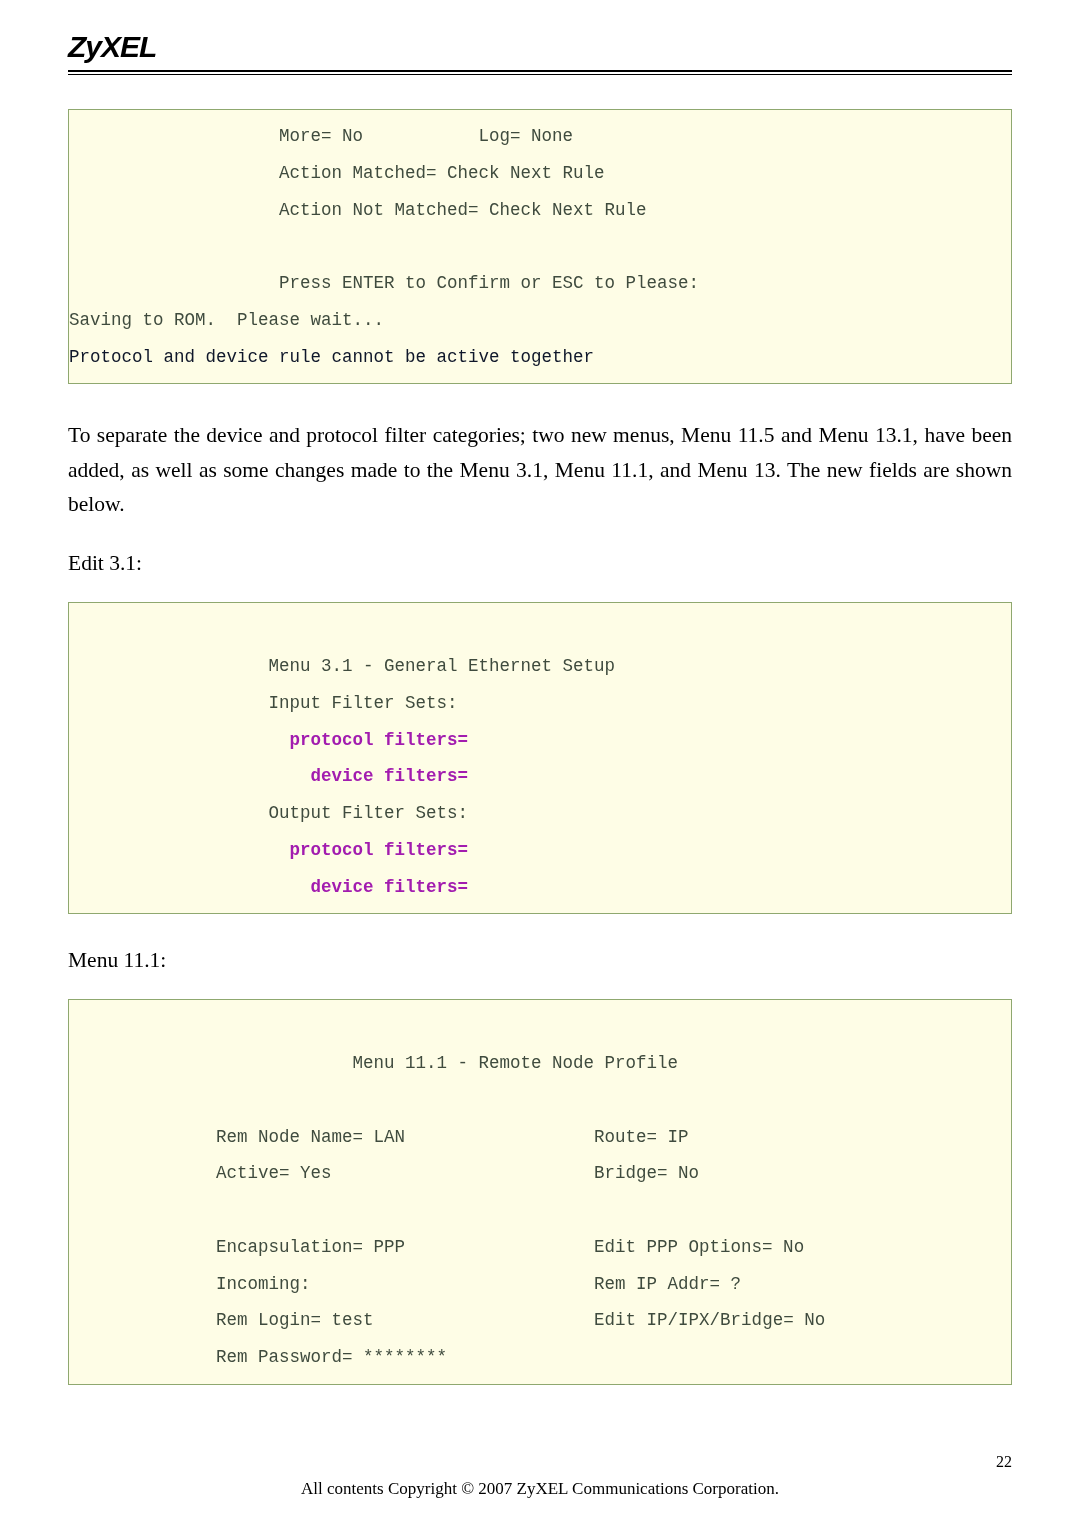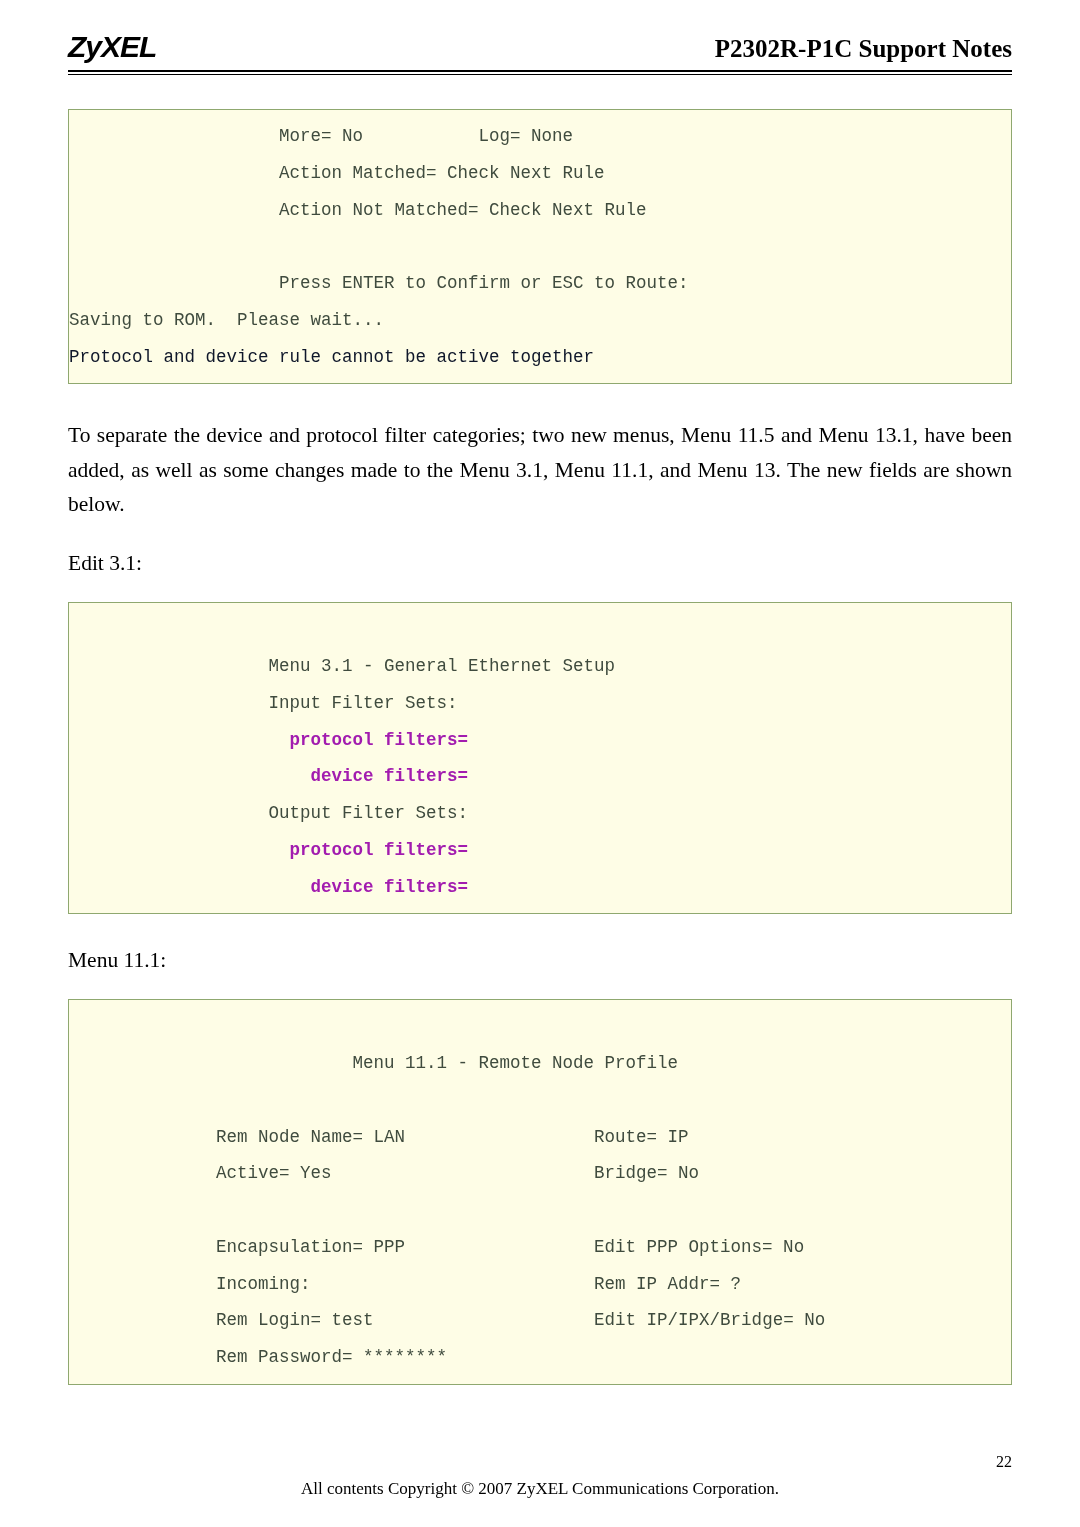--- a/index.html
+++ b/index.html
@@ -82,30 +82,29 @@
     right: 68px;
     font-family: Liberation Serif, serif;
     font-size: 16px;
   }
 </style>
 </head>
 <body>
 
 <div class="header-row">
   <div class="logo">ZyXEL</div>
-  <div class="doc-title">P2302R-P1C Support Notes</div>
 </div>
 <hr class="hr1">
 <hr class="hr2">
 
 <div class="code-box"><span>                    More= No           Log= None</span>
 <span>                    Action Matched= Check Next Rule</span>
 <span>                    Action Not Matched= Check Next Rule</span>
 <span></span>
-<span>                    Press ENTER to Confirm or ESC to Route:</span>
+<span>                    Press ENTER to Confirm or ESC to Please:</span>
 <span>Saving to ROM.  Please wait...</span>
 <span class="red">Protocol and device rule cannot be active together</span></div>
 
 <p class="para">To separate the device and protocol filter categories; two new menus, Menu 11.5 and Menu 13.1, have been added, as well as some changes made to the Menu 3.1, Menu 11.1, and Menu 13. The new fields are shown below.</p>
 
 <p class="section-label">Edit 3.1:</p>
 
 <div class="code-box"><span></span>
 <span>                   Menu 3.1 - General Ethernet Setup</span>
 <span>                   Input Filter Sets:</span>

